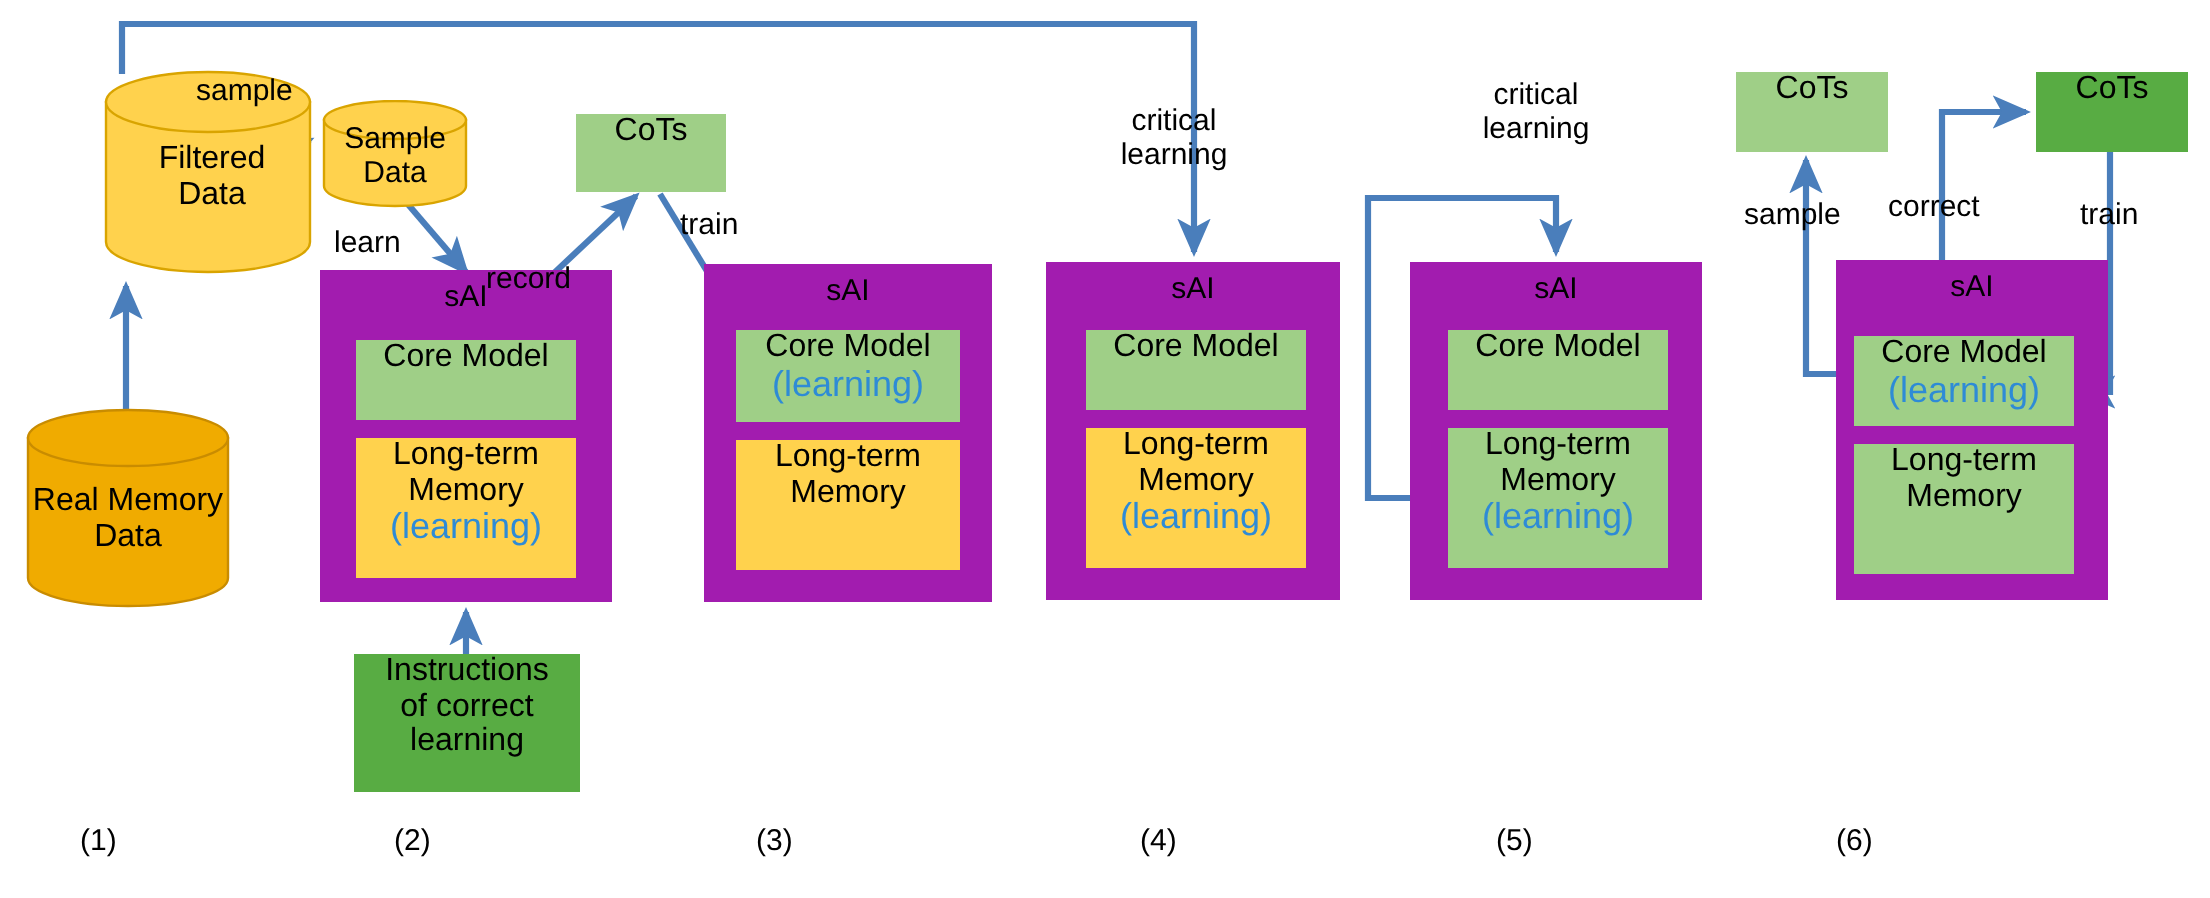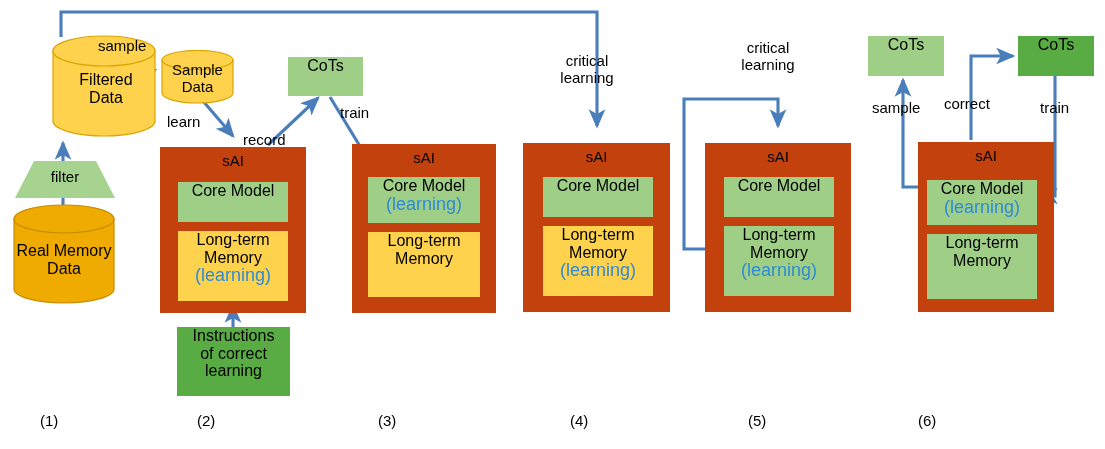--- a/index.html
+++ b/index.html
@@ -32,24 +32,23 @@
     display: flex;
     flex-direction: column;
     align-items: center;
     justify-content: center;
     text-align: center;
     color: #000000;
     line-height: 1.08;
   }
 
   .sai-panel {
-    background: #c2410c;
+    background: #a21caf;
     align-items: center;
     justify-content: flex-start;
-    margin-top: 12px;
   }
   .sai-title {
     position: absolute;
     width: 100%;
     text-align: center;
     font-size: 15px;
     color: #000;
   }
 
   .box {
@@ -144,26 +143,20 @@
     <svg width="104" height="102" viewBox="0 0 104 102">
       <path d="M1,16 L1,86 A51,15 0 0 0 103,86 L103,16 Z" fill="#ffd24d" stroke="#d9a400" stroke-width="1.2"></path>
       <ellipse cx="52" cy="16" rx="51" ry="15" fill="#ffd24d" stroke="#d9a400" stroke-width="1.2"></ellipse>
     </svg>
     <div class="cyl-label" style="top:36px;">
       <div>Filtered</div>
       <div>Data</div>
     </div>
   </div>
 
-  <div style="position:absolute; left:14px; top:161px; width:102px; height:38px;">
-    <svg width="102" height="38" viewBox="0 0 102 38">
-      <polygon points="20,0 82,0 101,37 1,37" fill="#a6d490"></polygon>
-    </svg>
-    <div class="wire-label" style="left:0; top:8px; width:102px; text-align:center;">filter</div>
-  </div>
 
   <div class="cyl" style="left:13px; top:204px; width:102px; height:100px;">
     <svg width="102" height="100" viewBox="0 0 102 100">
       <path d="M1,15 L1,85 A50,14 0 0 0 101,85 L101,15 Z" fill="#f0ab00" stroke="#c98c00" stroke-width="1.2"></path>
       <ellipse cx="51" cy="15" rx="50" ry="14" fill="#f0ab00" stroke="#c98c00" stroke-width="1.2"></ellipse>
     </svg>
     <div class="cyl-label" style="top:38px;">
       <div>Real Memory</div>
       <div>Data</div>
     </div>

